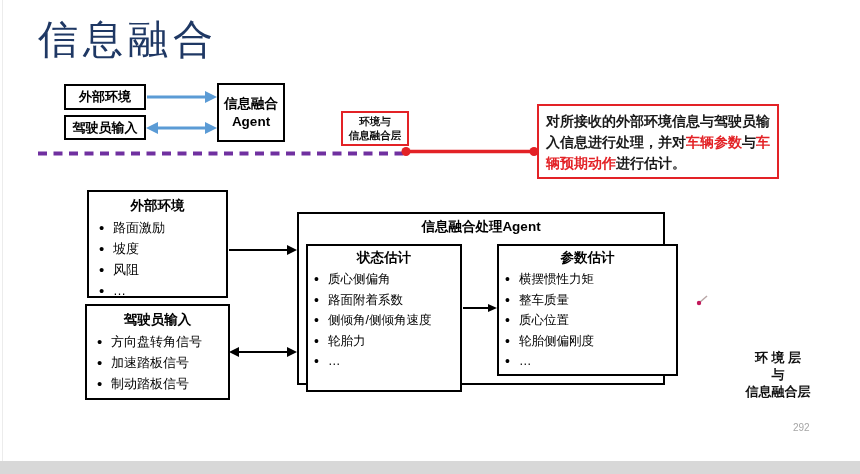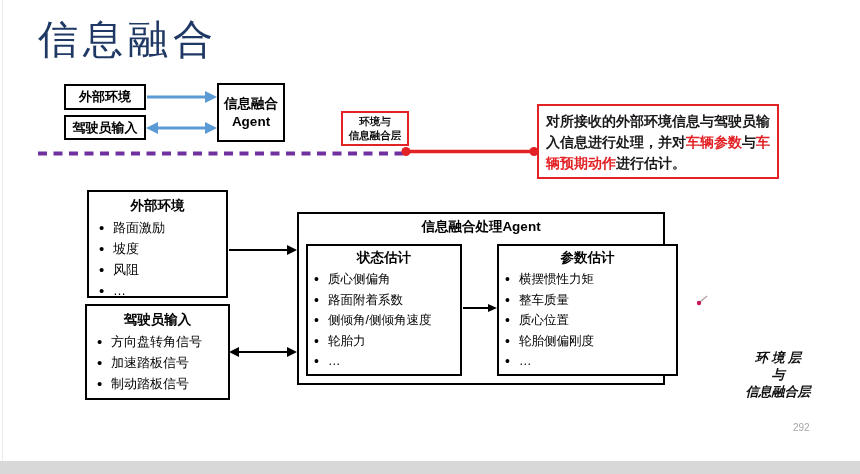--- a/index.html
+++ b/index.html
@@ -38,21 +38,21 @@
   .outer-box{border:2px solid #000;background:#fff;}
   .outer-title{text-align:center;font-weight:bold;font-size:13.5px;padding-top:4px;}
   .inner-box{border:2px solid #000;background:#fff;padding:3px 4px 0 4px;}
   .inner-box .dbox-title{text-align:center;font-weight:bold;font-size:13.5px;margin:0 0 2px 0;}
   .inner-box ul{list-style:none;margin:0;padding:0 0 0 2px;}
   .inner-box li{position:relative;padding-left:14px;font-size:12.5px;line-height:20.5px;}
   .inner-box li::before{content:"•";position:absolute;left:0;top:0;font-size:14px;}
 
   
   .layer-tag{left:732px;top:349px;width:92px;text-align:center;font-weight:bold;
-    font-size:13px;line-height:17px;color:#111;font-style:italic;}
+    font-size:13px;line-height:17px;color:#111;}
 
   .page-number{left:793px;top:422px;font-size:10px;color:#A6A6A6;}
 
   svg.overlay{position:absolute;left:0;top:0;pointer-events:none;}
 </style>
 </head>
 <body>
 
 <div class="stage">
 
@@ -94,21 +94,21 @@
       <li><span>方向盘转角信号</span></li>
       <li><span>加速踏板信号</span></li>
       <li><span>制动踏板信号</span></li>
     </ul>
   </div>
 
   <div class="abs outer-box" style="left:297px;top:212px;width:368px;height:173px;">
     <div class="outer-title">信息融合处理Agent</div>
   </div>
 
-  <div class="abs inner-box" style="left:306px;top:244px;width:156px;height:132px;">
+  <div class="abs inner-box" style="left:306px;top:244px;width:156px;height:148px;">
     <div class="dbox-title">状态估计</div>
     <ul>
       <li><span>质心侧偏角</span></li>
       <li><span>路面附着系数</span></li>
       <li><span>侧倾角/侧倾角速度</span></li>
       <li><span>轮胎力</span></li>
       <li><span>…</span></li>
     </ul>
   </div>
 

